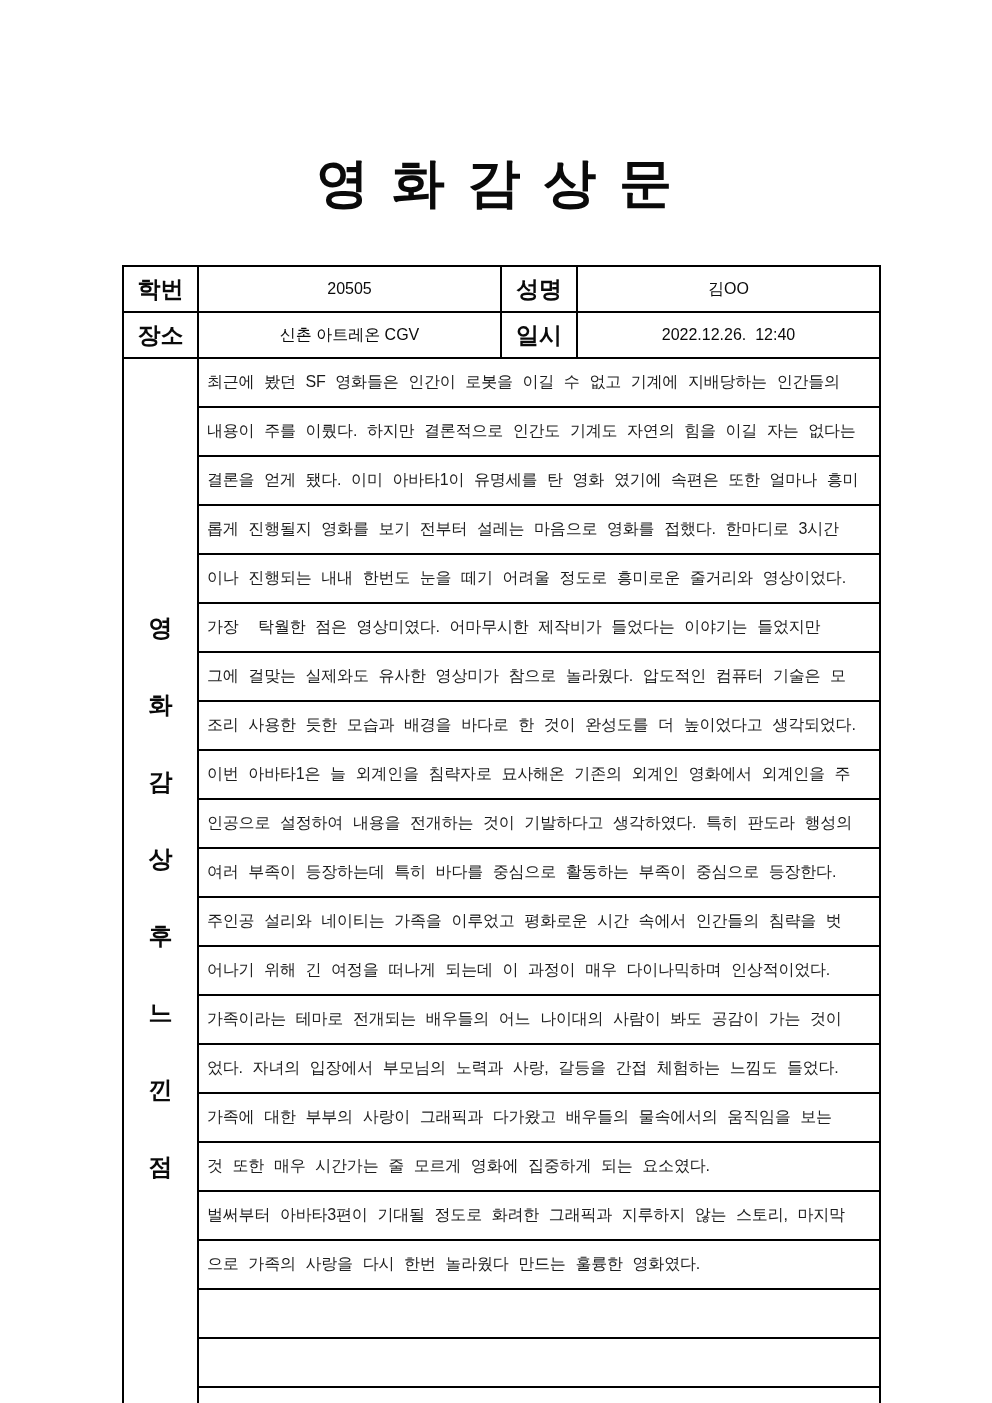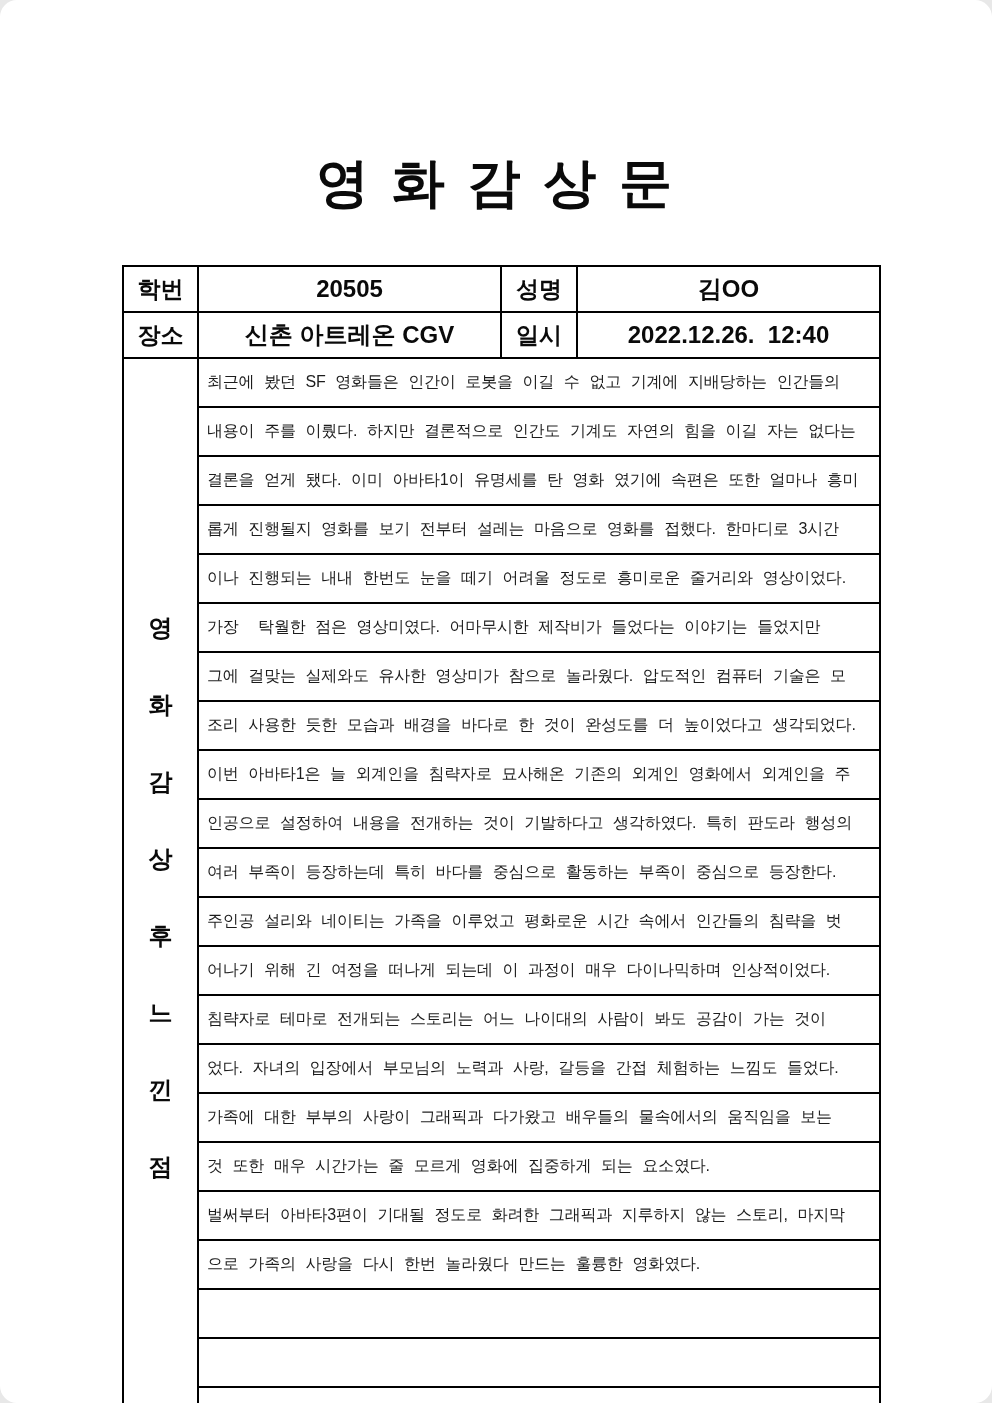--- a/index.html
+++ b/index.html
@@ -6,21 +6,20 @@
   html, body { background: #e8e8e8; }
   .page {
     position: relative;
     width: 992px;
     height: 1403px;
     background: #ffffff;
     margin: 0 auto;
     font-family: "Liberation Sans", "DejaVu Sans", sans-serif;
     color: #111;
     overflow: hidden;
-    border-radius: 17px;
   }
   .doc-title {
     position: absolute;
     top: 152px;
     left: 0;
     width: 100%;
     text-align: center;
     font-size: 53px;
     font-weight: 900;
     letter-spacing: 4px;
@@ -45,22 +44,22 @@
     text-align: center;
     vertical-align: middle;
     font-size: 23px;
     font-weight: 700;
     color: #0a0a0a;
   }
   td.hdr-value {
     height: 46px;
     text-align: center;
     vertical-align: middle;
-    font-size: 24px;
-    font-weight: 700;
+    font-size: 16px;
+    font-weight: 400;
     color: #0a0a0a;
     white-space: pre;
   }
   td.vlabel-cell {
     vertical-align: middle;
     background: #fff;
   }
   .vchar {
     height: 77px;
     line-height: 77px;
@@ -156,21 +155,21 @@
         <tr>
           <td class="line-cell" colspan="3"><span class="line-text">여러 부족이 등장하는데 특히 바다를 중심으로 활동하는 부족이 중심으로 등장한다.</span></td>
         </tr>
         <tr>
           <td class="line-cell" colspan="3"><span class="line-text">주인공 설리와 네이티는 가족을 이루었고 평화로운 시간 속에서 인간들의 침략을 벗</span></td>
         </tr>
         <tr>
           <td class="line-cell" colspan="3"><span class="line-text">어나기 위해 긴 여정을 떠나게 되는데 이 과정이 매우 다이나믹하며 인상적이었다.</span></td>
         </tr>
         <tr>
-          <td class="line-cell" colspan="3"><span class="line-text">침략자로 테마로 전개되는 스토리는 어느 나이대의 사람이 봐도 공감이 가는 것이</span></td>
+          <td class="line-cell" colspan="3"><span class="line-text">가족이라는 테마로 전개되는 배우들의 어느 나이대의 사람이 봐도 공감이 가는 것이</span></td>
         </tr>
         <tr>
           <td class="line-cell" colspan="3"><span class="line-text">었다. 자녀의 입장에서 부모님의 노력과 사랑, 갈등을 간접 체험하는 느낌도 들었다.</span></td>
         </tr>
         <tr>
           <td class="line-cell" colspan="3"><span class="line-text">가족에 대한 부부의 사랑이 그래픽과 다가왔고 배우들의 물속에서의 움직임을 보는</span></td>
         </tr>
         <tr>
           <td class="line-cell" colspan="3"><span class="line-text">것 또한 매우 시간가는 줄 모르게 영화에 집중하게 되는 요소였다.</span></td>
         </tr>

